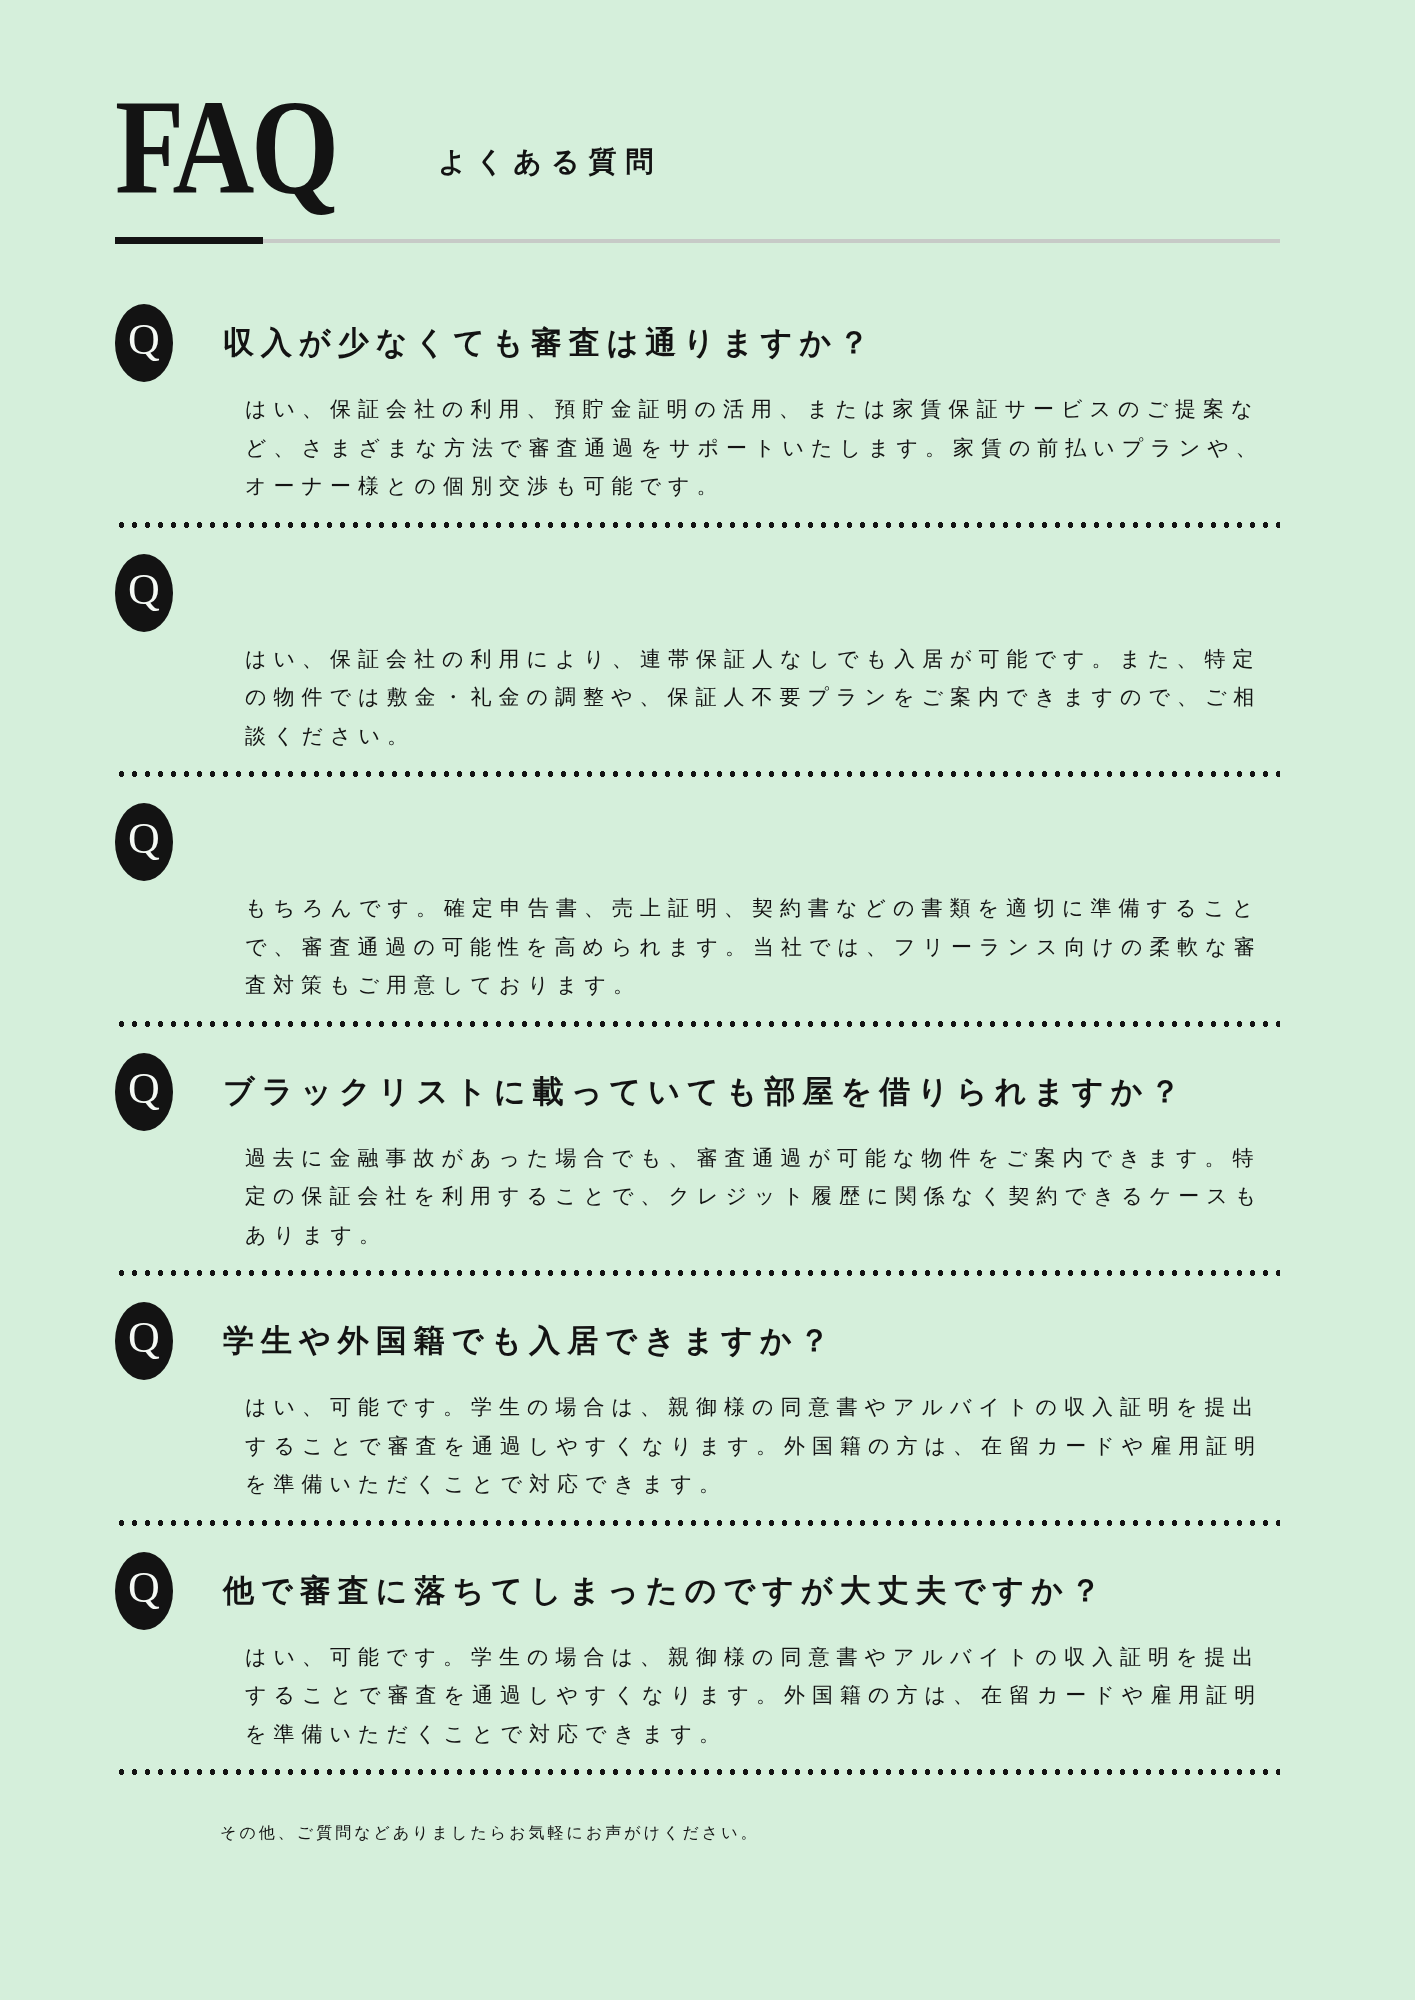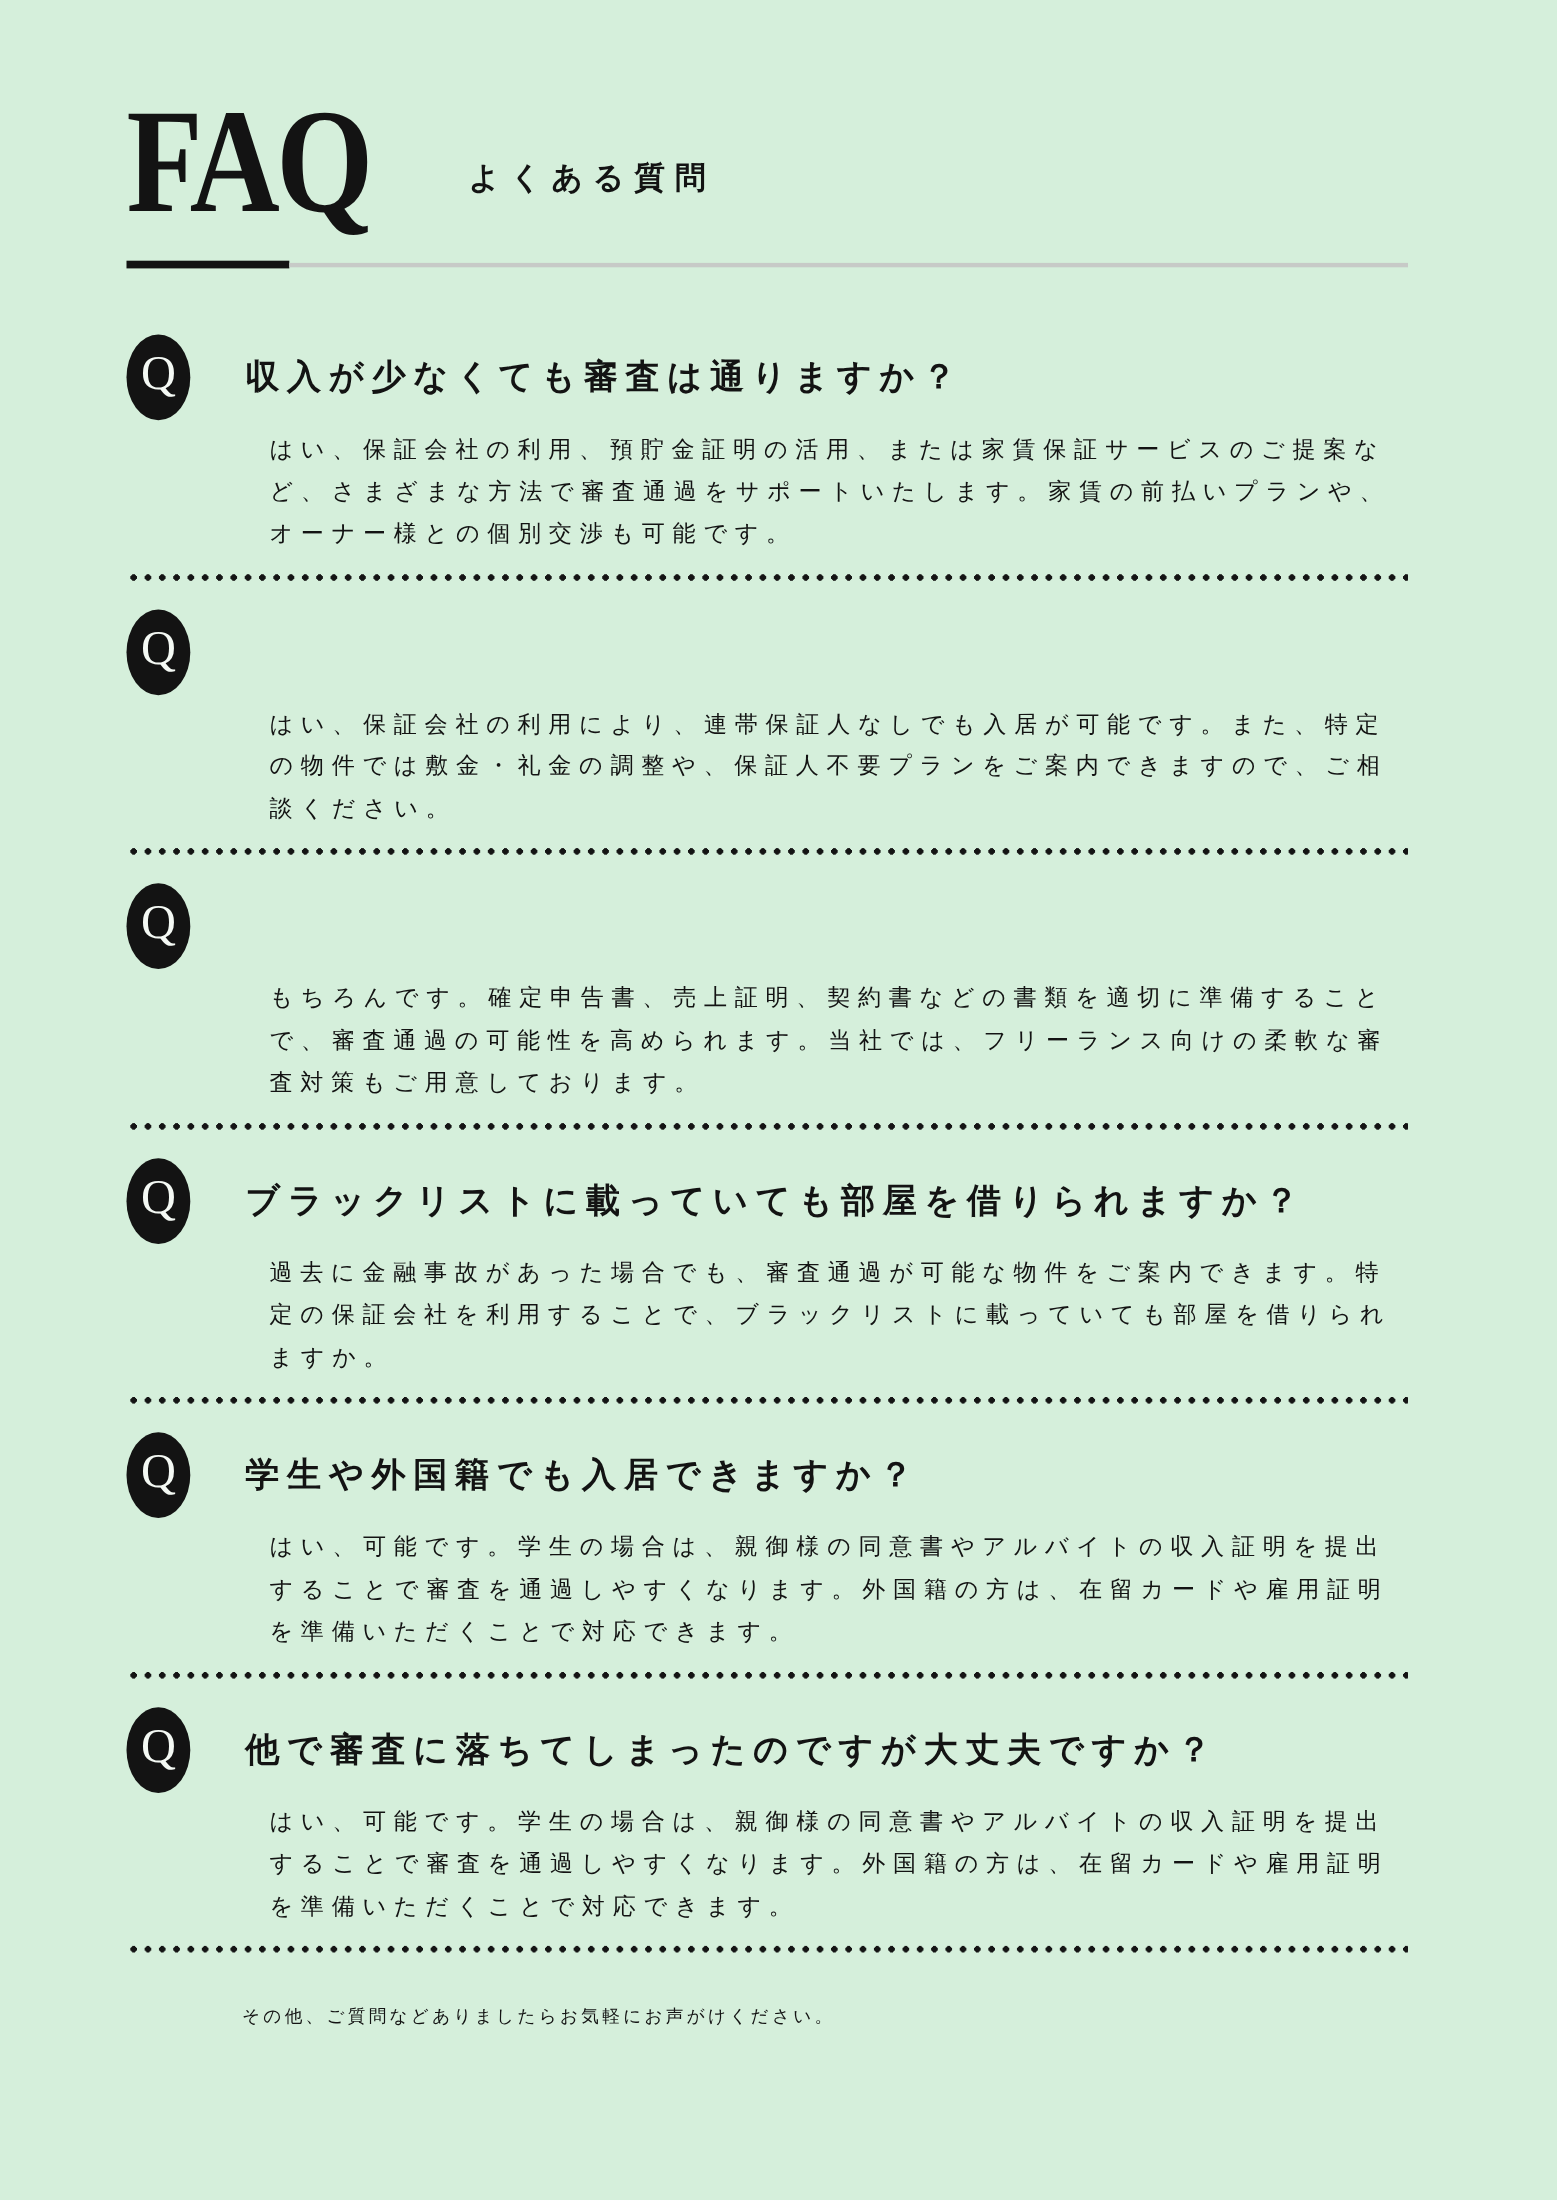--- a/index.html
+++ b/index.html
@@ -13,21 +13,21 @@
     overflow: hidden;
     font-family: "Liberation Sans", "DejaVu Sans", sans-serif;
     color: #131313;
   }
   .content { width: 1165px; }
 
   
   .title-row {
     display: flex;
     align-items: flex-end;
-    gap: 48px;
+    gap: 60px;
   }
   .faq-title {
     margin: 0;
     font-family: "Liberation Serif", "DejaVu Serif", serif;
     font-weight: 600;
     font-size: 135px;
     line-height: 1.0;
     letter-spacing: -4px;
     color: #131313;
     transform: scaleX(0.84);
@@ -162,21 +162,21 @@
         <div class="dotted"></div>
       </section>
 
       <section class="faq-item">
         <div class="q-row">
           <div class="q-badge">
             <span>Q</span>
           </div>
           <h2 class="question" style="margin:0">ブラックリストに載っていても部屋を借りられますか？</h2>
         </div>
-        <p class="answer">過去に金融事故があった場合でも、審査通過が可能な物件をご案内できます。特定の保証会社を利用することで、ブラックリストに載っていても部屋を借りられますか。</p>
+        <p class="answer">過去に金融事故があった場合でも、審査通過が可能な物件をご案内できます。特定の保証会社を利用することで、クレジット履歴に関係なく契約できるケースもあります。</p>
         <div class="dotted"></div>
       </section>
 
       <section class="faq-item">
         <div class="q-row">
           <div class="q-badge">
             <span>Q</span>
           </div>
           <h2 class="question" style="margin:0">学生や外国籍でも入居できますか？</h2>
         </div>

